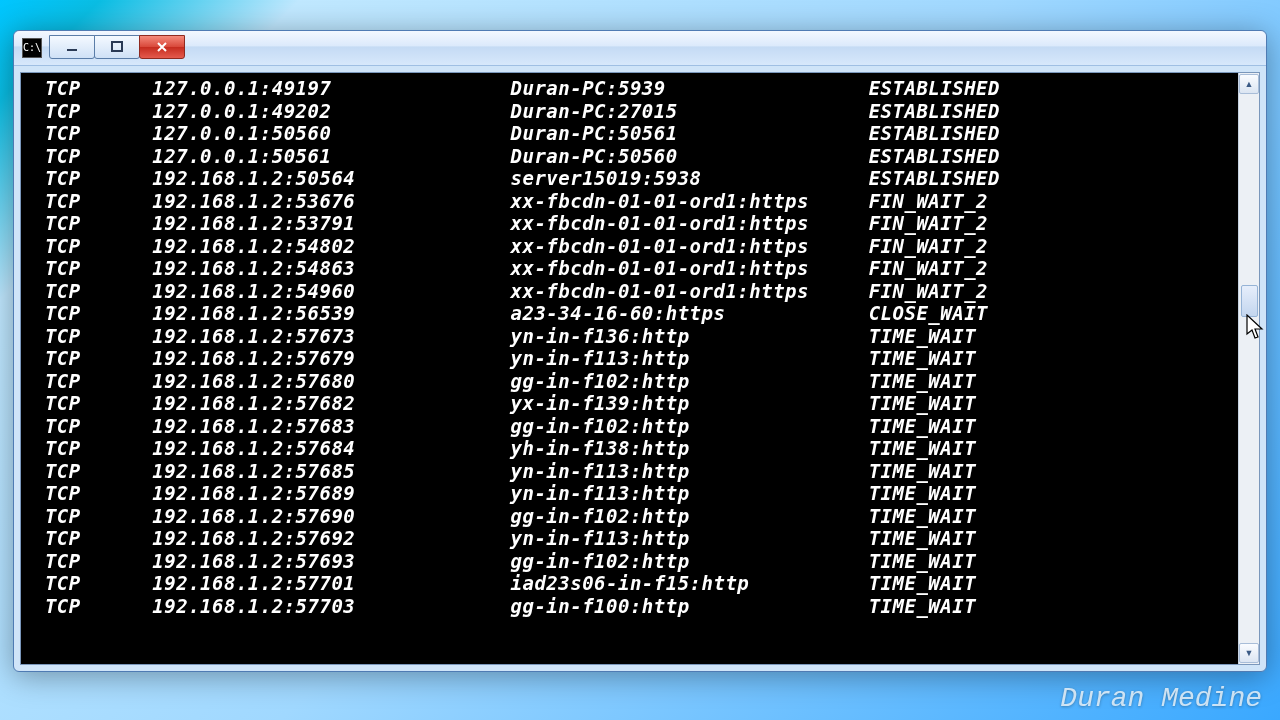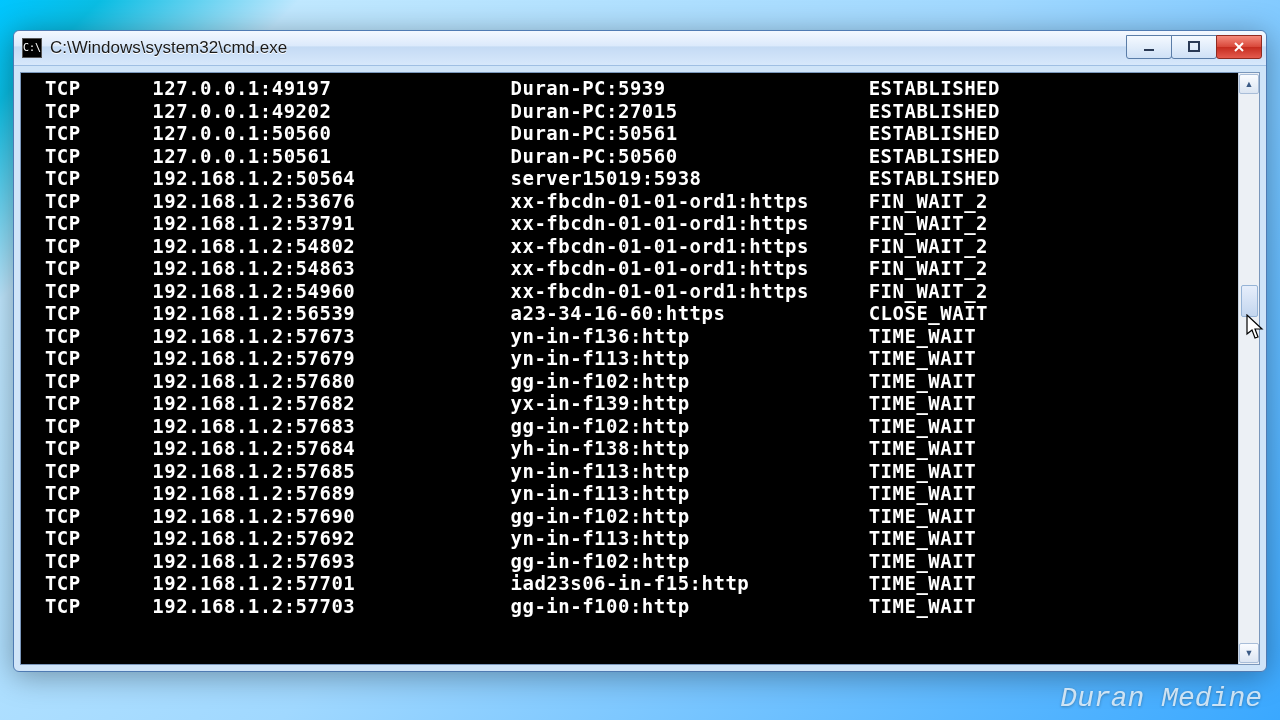--- a/index.html
+++ b/index.html
@@ -58,20 +58,21 @@
     flex:1;
     overflow:hidden;
     color:#fff;
     font-family:"Lucida Console",Consolas,monospace;
     font-size:19px;
     line-height:22.5px;
     padding:4px 0 0 0;
     white-space:pre;
     letter-spacing:0.5px;
     font-weight:bold;
+    font-style:italic;
   }
   .scrollbar{
     width:20px;
     background:#ecf0f5;
     border-left:1px solid #c6d2e1;
     display:flex;flex-direction:column;align-items:center;
   }
   .sb-btn{
     width:18px;height:18px;
     background:linear-gradient(#fafcff,#dbe5f2);
@@ -104,21 +105,20 @@
   }
 </style>
 </head>
 <body>
 
 <div class="window">
   <div class="titlebar">
     <div class="app-icon">
         <span>C:\</span>
       </div>
-    <div class="title">C:\Windows\system32\cmd.exe</div>
     <div class="win-buttons">
       <div class="win-btn">
         <svg width="12" height="12">
             <rect x="1" y="8" width="10" height="2" fill="#2a3a55"></rect>
           </svg>
       </div>
       <div class="win-btn">
         <svg width="12" height="12">
             <rect x="1" y="1" width="10" height="9" fill="none" stroke="#2a3a55" stroke-width="2"></rect>
           </svg>

